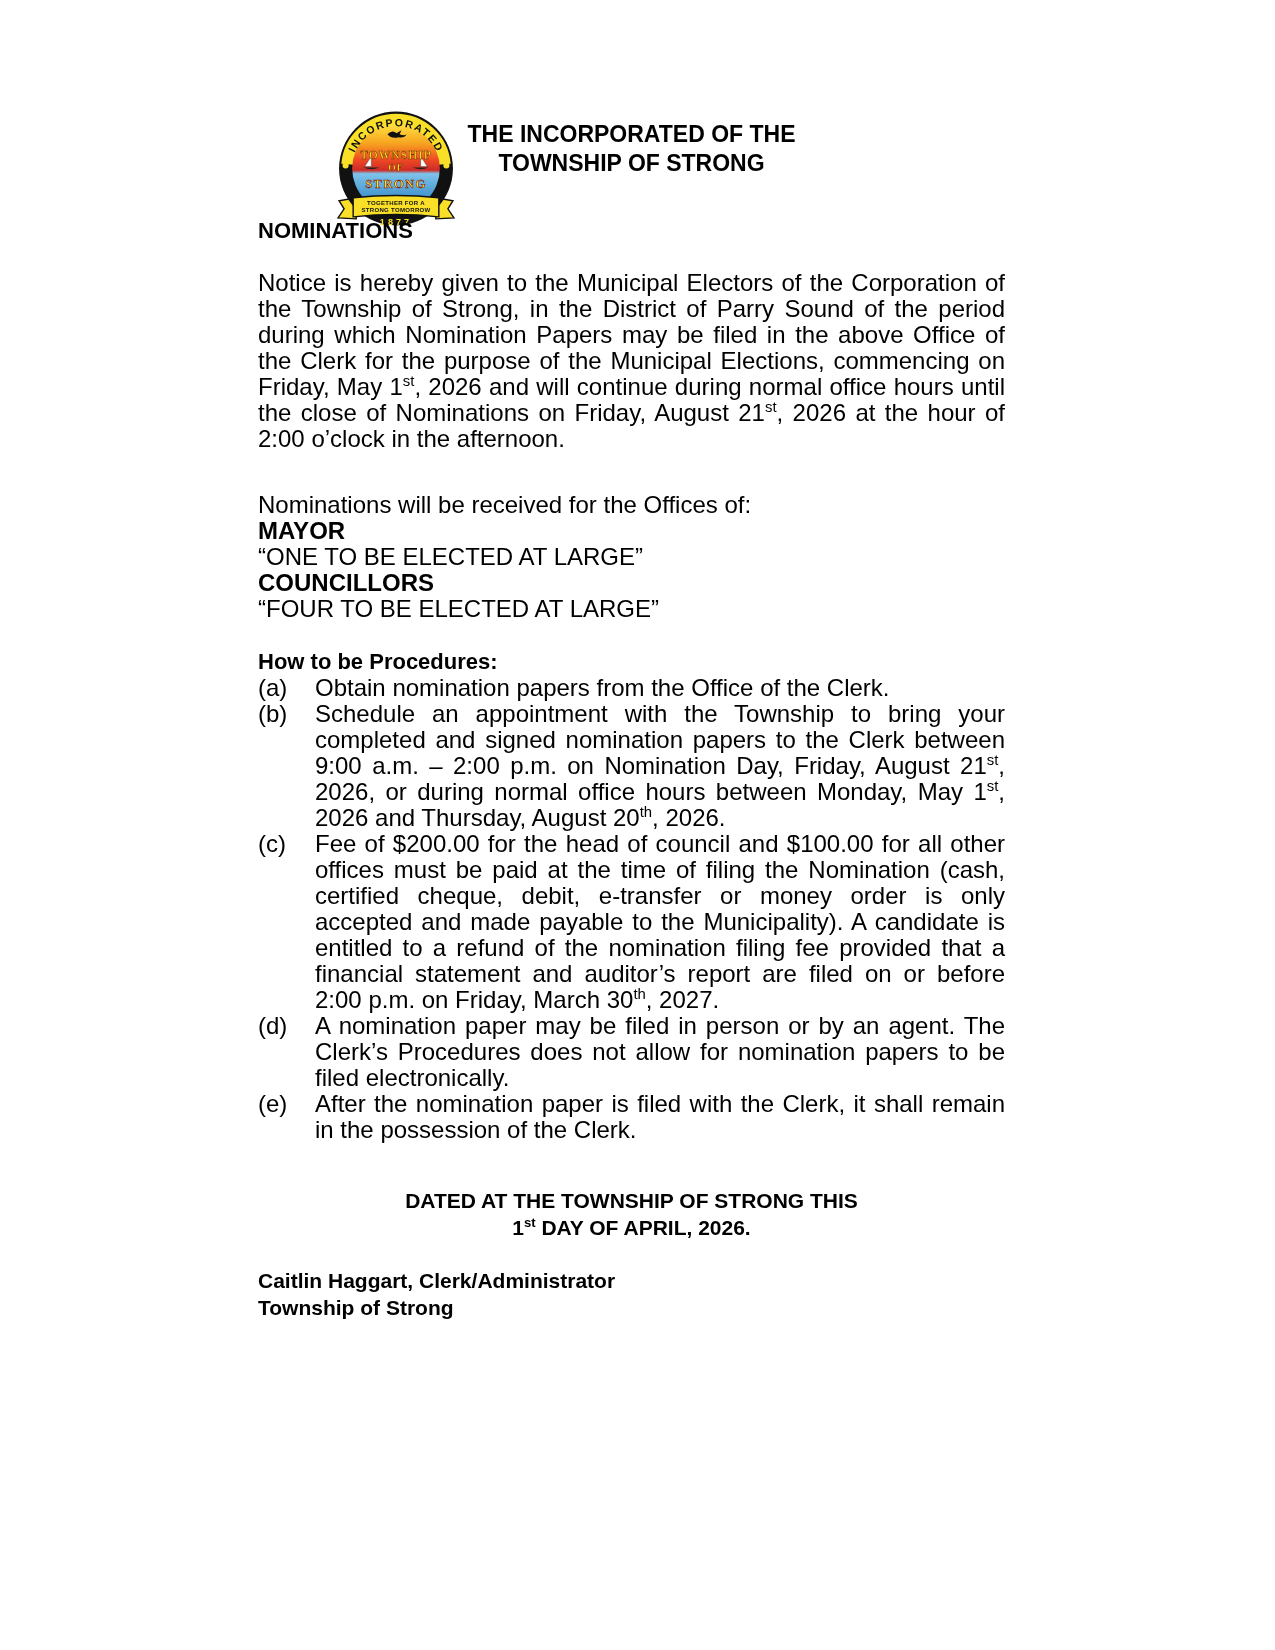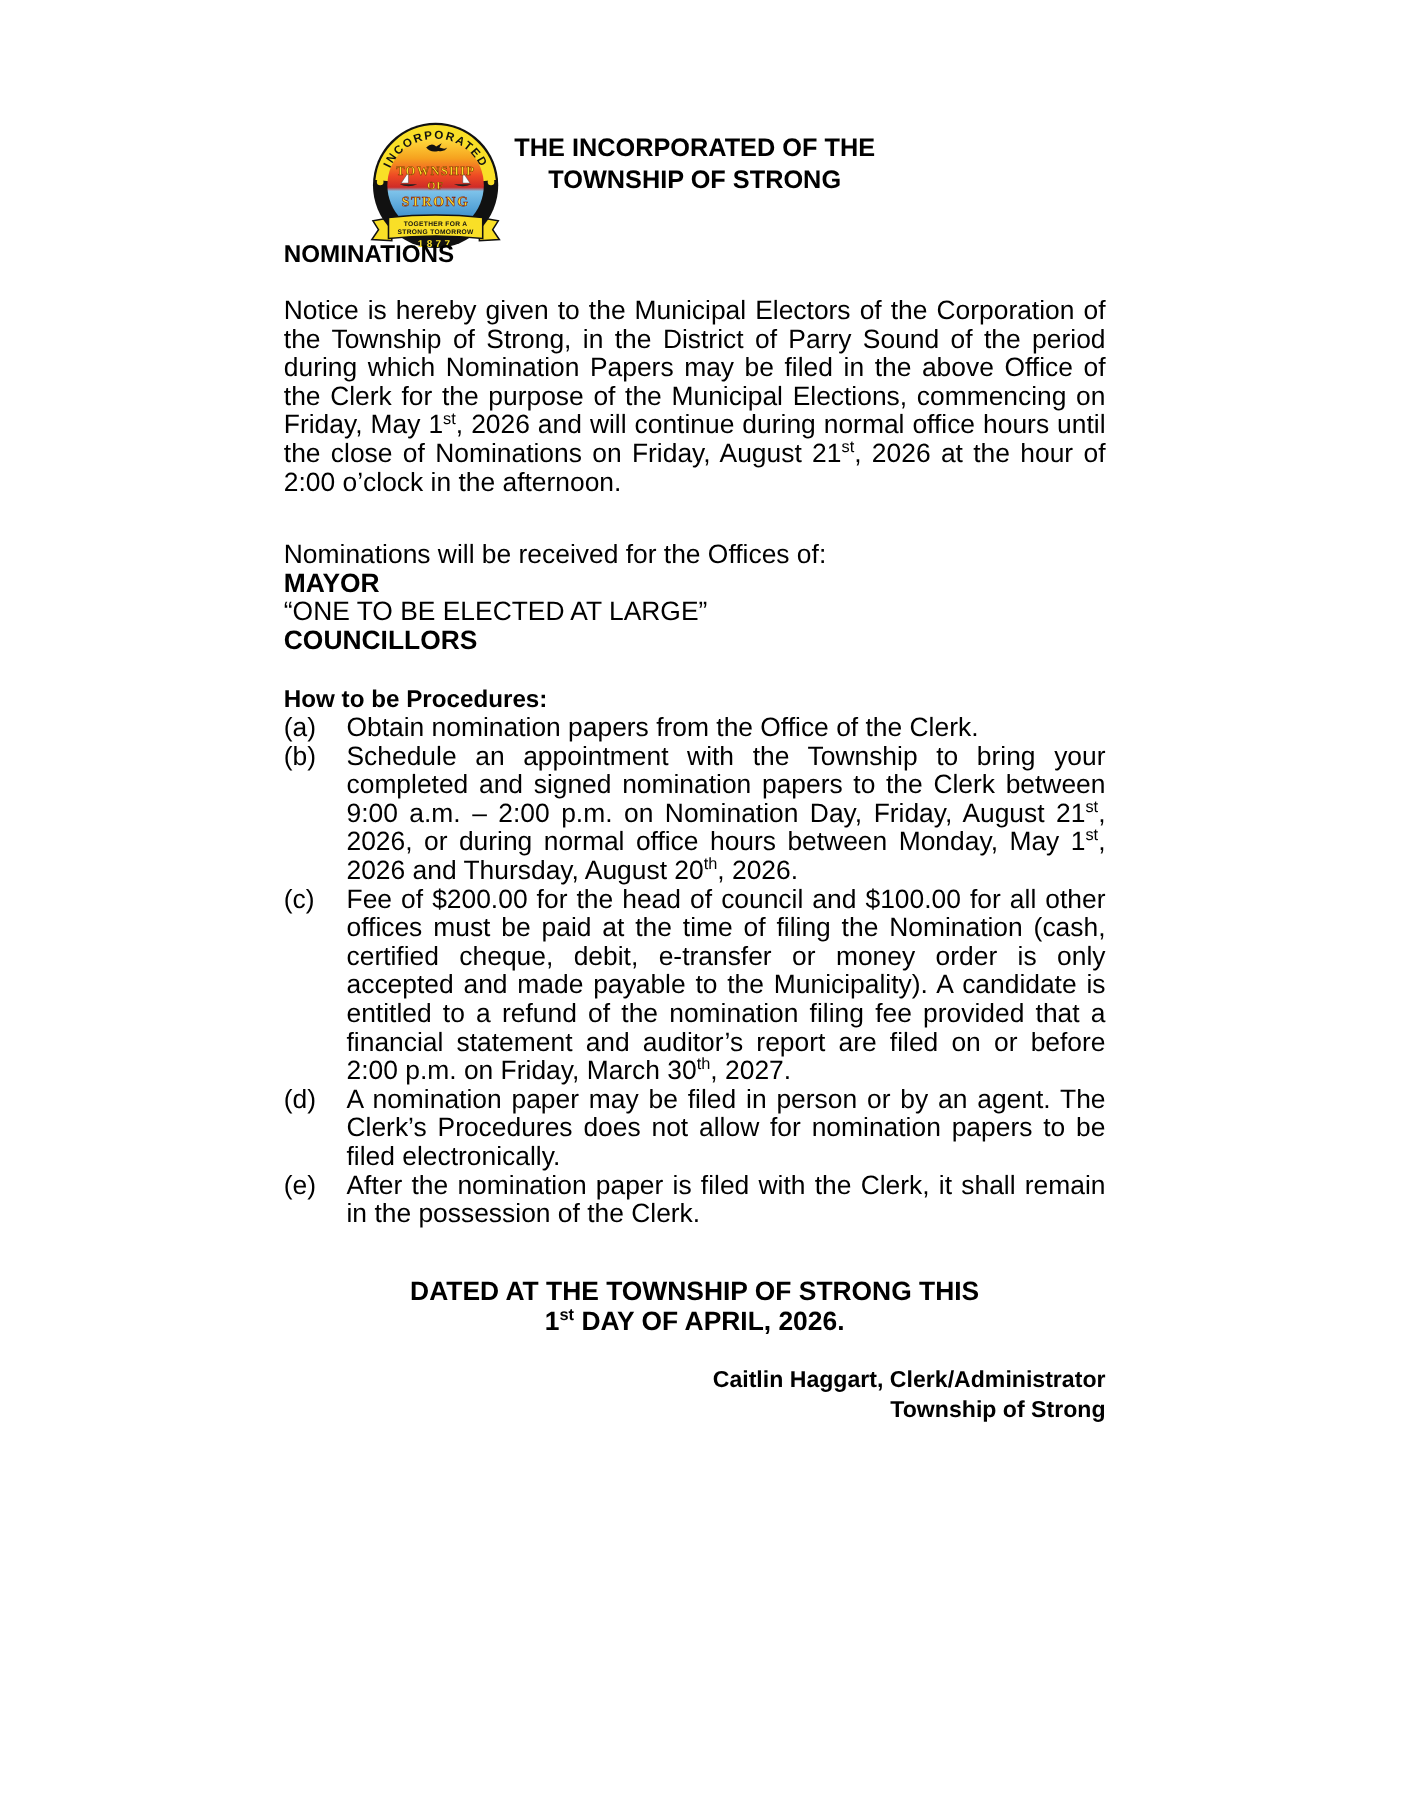--- a/index.html
+++ b/index.html
@@ -62,26 +62,26 @@
   }
   .election-note {
     margin-top: 32px;
     margin-left: 57px;
     text-align: justify;
   }
   .dated {
     margin-top: 44px;
     text-align: center;
     font-weight: bold;
-    font-size: 24px;
+    font-size: 21px;
     line-height: 27px;
   }
   .signature {
     margin-top: 26px;
-    text-align: right;
+    text-align: left;
     font-weight: bold;
     font-size: 21px;
     line-height: 27px;
   }
   sup { font-size: 62%; line-height: 0; vertical-align: super; }
   .seal {
     position: absolute;
     left: 332px;
     top: 109px;
     width: 128px;
@@ -155,20 +155,21 @@
 
     <div class="doc-title">NOMINATIONS</div>
 
     <p class="body-text intro" style="margin:26px 0 0 0;">Notice is hereby given to the Municipal Electors of the Corporation of the Township of Strong, in the District of Parry Sound of the period during which Nomination Papers may be filed in the above Office of the Clerk for the purpose of the Municipal Elections, commencing on Friday, May 1<sup>st</sup>, 2026 and will continue during normal office hours until the close of Nominations on Friday, August 21<sup>st</sup>, 2026 at the hour of 2:00 o’clock in the afternoon.</p>
 
     <div class="body-text offices">
       <div>Nominations will be received for the Offices of:</div>
       <div class="bold">MAYOR</div>
       <div>“ONE TO BE ELECTED AT LARGE”</div>
       <div class="bold">COUNCILLORS</div>
+      <div>“FOUR TO BE ELECTED AT LARGE”</div>
     </div>
 
     <div class="howto-heading">How to be Procedures:</div>
 
     <div class="body-text">
       <div class="howto-item">
         <div class="howto-label">(a)</div>
         <div class="howto-text">Obtain nomination papers from the Office of the Clerk.</div>
       </div>
       <div class="howto-item">

